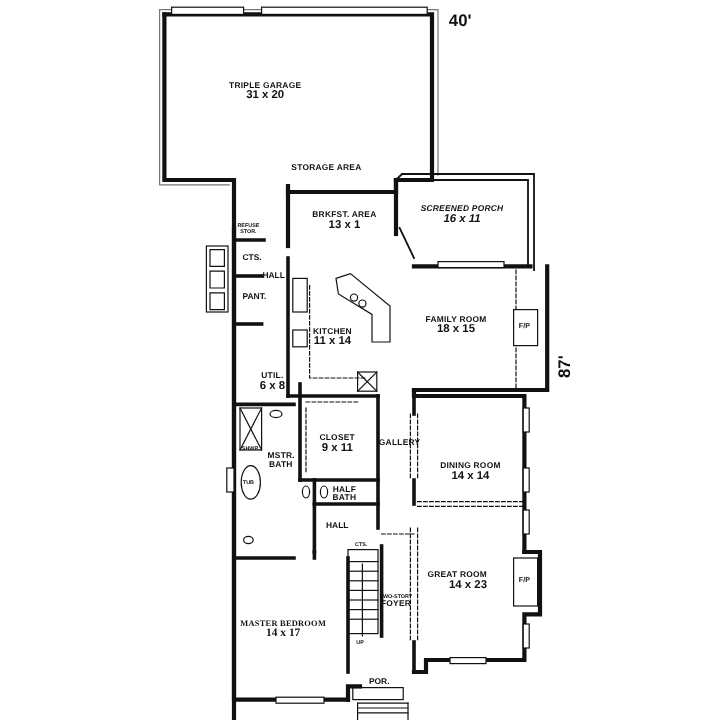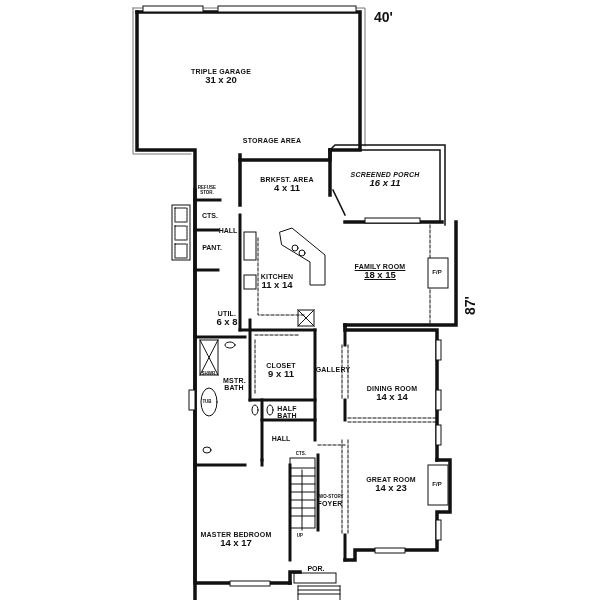--- a/index.html
+++ b/index.html
@@ -155,31 +155,31 @@
 
 <div class="lbl" style="left:221px;top:68px;">
   <span class="n">TRIPLE GARAGE</span>
   <span class="d">31 x 20</span>
 </div>
 <div class="lbl" style="left:272px;top:137px;">
   <span class="n">STORAGE AREA</span>
 </div>
 <div class="lbl" style="left:287px;top:176px;">
   <span class="n">BRKFST. AREA</span>
-  <span class="d">4 x 11</span>
+  <span class="d">13 x 1</span>
 </div>
 <div class="lbl" style="left:385px;top:171px;font-style:italic;">
   <span class="n">SCREENED PORCH</span>
   <span class="d">16 x 11</span>
 </div>
 <div class="lbl" style="left:277px;top:273px;">
   <span class="n">KITCHEN</span>
   <span class="d">11 x 14</span>
 </div>
-<div class="lbl" style="left:380px;top:263px;text-decoration:underline;">
+<div class="lbl" style="left:380px;top:263px;">
   <span class="n">FAMILY ROOM</span>
   <span class="d">18 x 15</span>
 </div>
 <div class="lbl" style="left:227px;top:310px;">
   <span class="n">UTIL.</span>
   <span class="d">6 x 8</span>
 </div>
 <div class="lbl" style="left:281px;top:362px;">
   <span class="n">CLOSET</span>
   <span class="d">9 x 11</span>
@@ -190,29 +190,29 @@
 <div class="lbl" style="left:333px;top:366px;">
   <span class="n">GALLERY</span>
 </div>
 <div class="lbl" style="left:392px;top:385px;">
   <span class="n">DINING ROOM</span>
   <span class="d">14 x 14</span>
 </div>
 <div class="lbl" style="left:287px;top:405px;width:22px;white-space:normal;">
   <span class="n">HALF BATH</span>
 </div>
-<div class="lbl" style="left:391px;top:476px;">
+<div class="lbl" style="left:381px;top:476px;text-align:right;">
   <span class="n">GREAT ROOM</span>
   <span class="d">14 x 23</span>
 </div>
 <div class="lbl" style="left:330px;top:495px;">
   <span class="tiny" style="position:static;transform:none;display:block;">TWO-STORY</span>
   <span class="n">FOYER</span>
 </div>
-<div class="lbl" style="left:236px;top:531px;">
+<div class="lbl" style="left:236px;top:517px;font-family:Liberation Serif, serif;">
   <span class="n">MASTER BEDROOM</span>
   <span class="d">14 x 17</span>
 </div>
 
 <span class="tiny" style="left:207px;top:185px;width:20px;white-space:normal;text-align:center;">REFUSE STOR.</span>
 <span class="lbl" style="left:210px;top:212px;font-size:7px;">CTS.</span>
 <span class="lbl" style="left:228px;top:227px;font-size:7px;">HALL</span>
 <span class="lbl" style="left:212px;top:244px;font-size:7px;">PANT.</span>
 <span class="lbl" style="left:281px;top:435px;font-size:7px;">HALL</span>
 <span class="tiny" style="left:207px;top:399px;">TUB</span>

